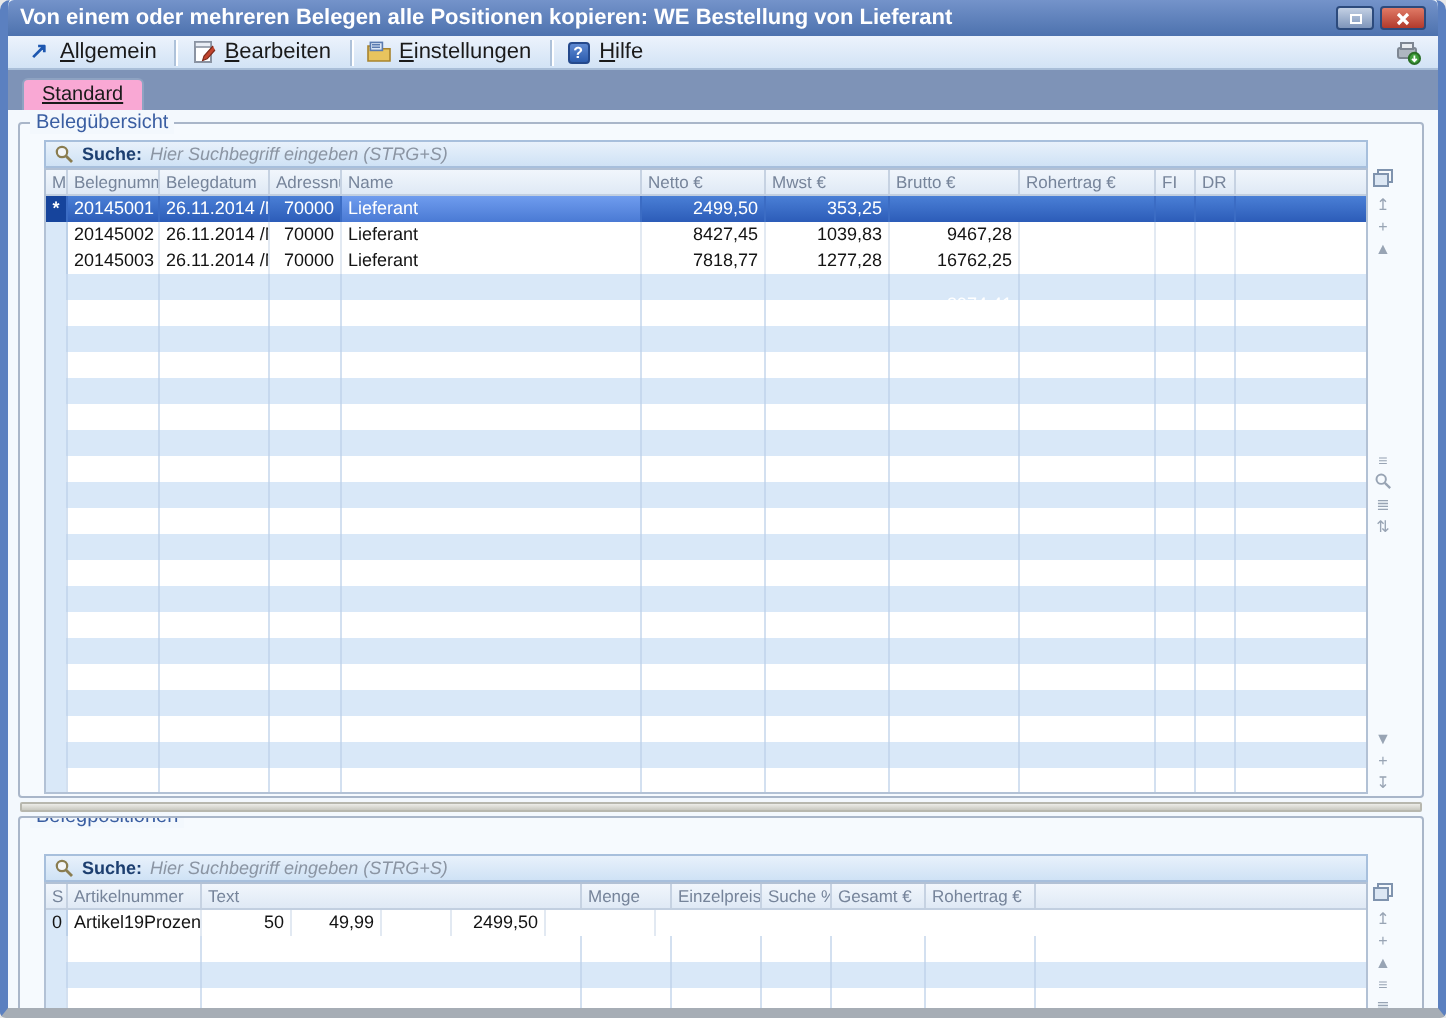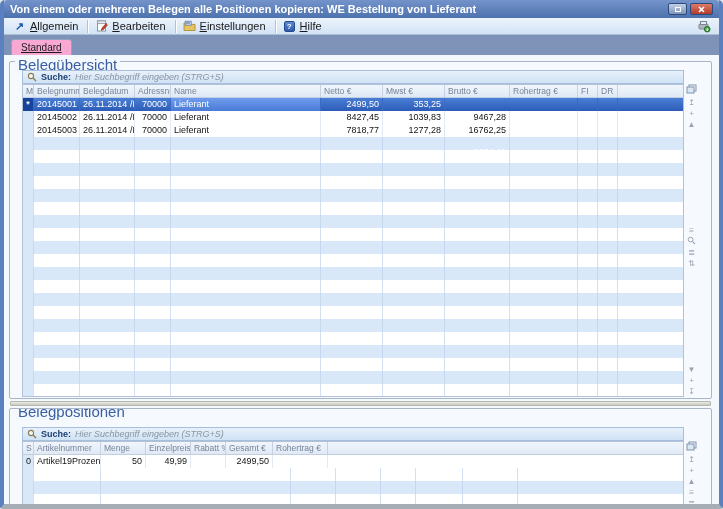--- a/index.html
+++ b/index.html
@@ -28,21 +28,21 @@
   .help-box{width:11px;height:11px;border-radius:2px;background:linear-gradient(#5f8ad2,#2c5cae);
             color:#fff;font-size:8px;font-weight:bold;display:flex;align-items:center;justify-content:center;border:1px solid #24498c;}
   .toolbar-right{position:absolute;right:8px;top:2px;}
   
   .tabstrip{height:20px;flex:0 0 20px;background:#7e93b7;padding:0 0 0 7px;display:flex;align-items:flex-end;}
   .tab{background:#f9a8d4;border:1px solid #8fa3c2;border-bottom:none;border-radius:3px 3px 0 0;
        font-size:10px;color:#1a1a1a;padding:1px 9px 2px 9px;height:16px;line-height:13px;cursor:default;text-decoration:underline;}
   
   .contentarea{flex:1;background:#f3f8fd;padding:3px 7px 0 5px;display:flex;flex-direction:column;overflow:hidden;}
   .groupbox{position:relative;border:1px solid #a9b6c9;border-radius:2px;background:#f6fafe;}
-  .group-label{position:absolute;top:-6px;left:5px;background:#f3f8fd;padding:0 3px;font-size:15px;color:#3a5ea2;}
+  .group-label{position:absolute;top:-6px;left:5px;background:#f3f8fd;padding:0 3px;font-size:10px;color:#3a5ea2;}
   .g1{height:338px;flex:0 0 338px;margin-top:3px;}
   .splitter{height:5px;flex:0 0 5px;margin:2px 1px;background:linear-gradient(#ecece8,#c9c9c1);border:1px solid #b7b7ae;border-radius:1px;}
   .g2{flex:1 1 auto;min-height:100px;overflow:hidden;}
   
   .search-row{position:absolute;left:12px;right:27px;height:14px;display:flex;align-items:center;gap:4px;
               background:linear-gradient(#e8f1fb,#cfe2f5);border:1px solid #a7bfdc;padding:0 4px;font-size:9px;cursor:text;}
   .s-label{font-weight:bold;color:#1d3f70;}
   .s-ph{font-style:italic;color:#8b95a3;}
   .g1 .search-row{top:8px;}
   .g2 .search-row{top:18px;}
@@ -531,23 +531,24 @@
           <path d="M6 6 L9 9" stroke="#8a7d50" stroke-width="1.4"></path>
         </svg>
         <span class="s-label">Suche:</span>
         <span class="s-ph">Hier Suchbegriff eingeben (STRG+S)</span>
       </div>
 
       <div class="grid" id="grid2">
           <div class="grid-row header">
             <div class="hcell" style="width: 11px;">S</div>
             <div class="hcell" style="width: 67px;">Artikelnummer</div>
+            <div class="hcell" style="width: 190px;">Text</div>
             <div class="hcell" style="width: 45px;">Menge</div>
             <div class="hcell" style="width: 45px;">Einzelpreis €</div>
-            <div class="hcell" style="width: 35px;">Rabatt %</div>
+            <div class="hcell" style="width: 35px;">Suche %</div>
             <div class="hcell" style="width: 47px;">Gesamt €</div>
             <div class="hcell" style="width: 55px;">Rohertrag €</div>
             <div class="hcell fill"></div>
           </div>
           <div class="grid-row data">
             <div class="cell a-center mark" style="width: 11px;">0</div>
             <div class="cell a-left" style="width: 67px;">Artikel19Prozent</div>
             <div class="cell a-right" style="width: 45px;">50</div>
             <div class="cell a-right" style="width: 45px;">49,99</div>
             <div class="cell a-right" style="width: 35px;"></div>

